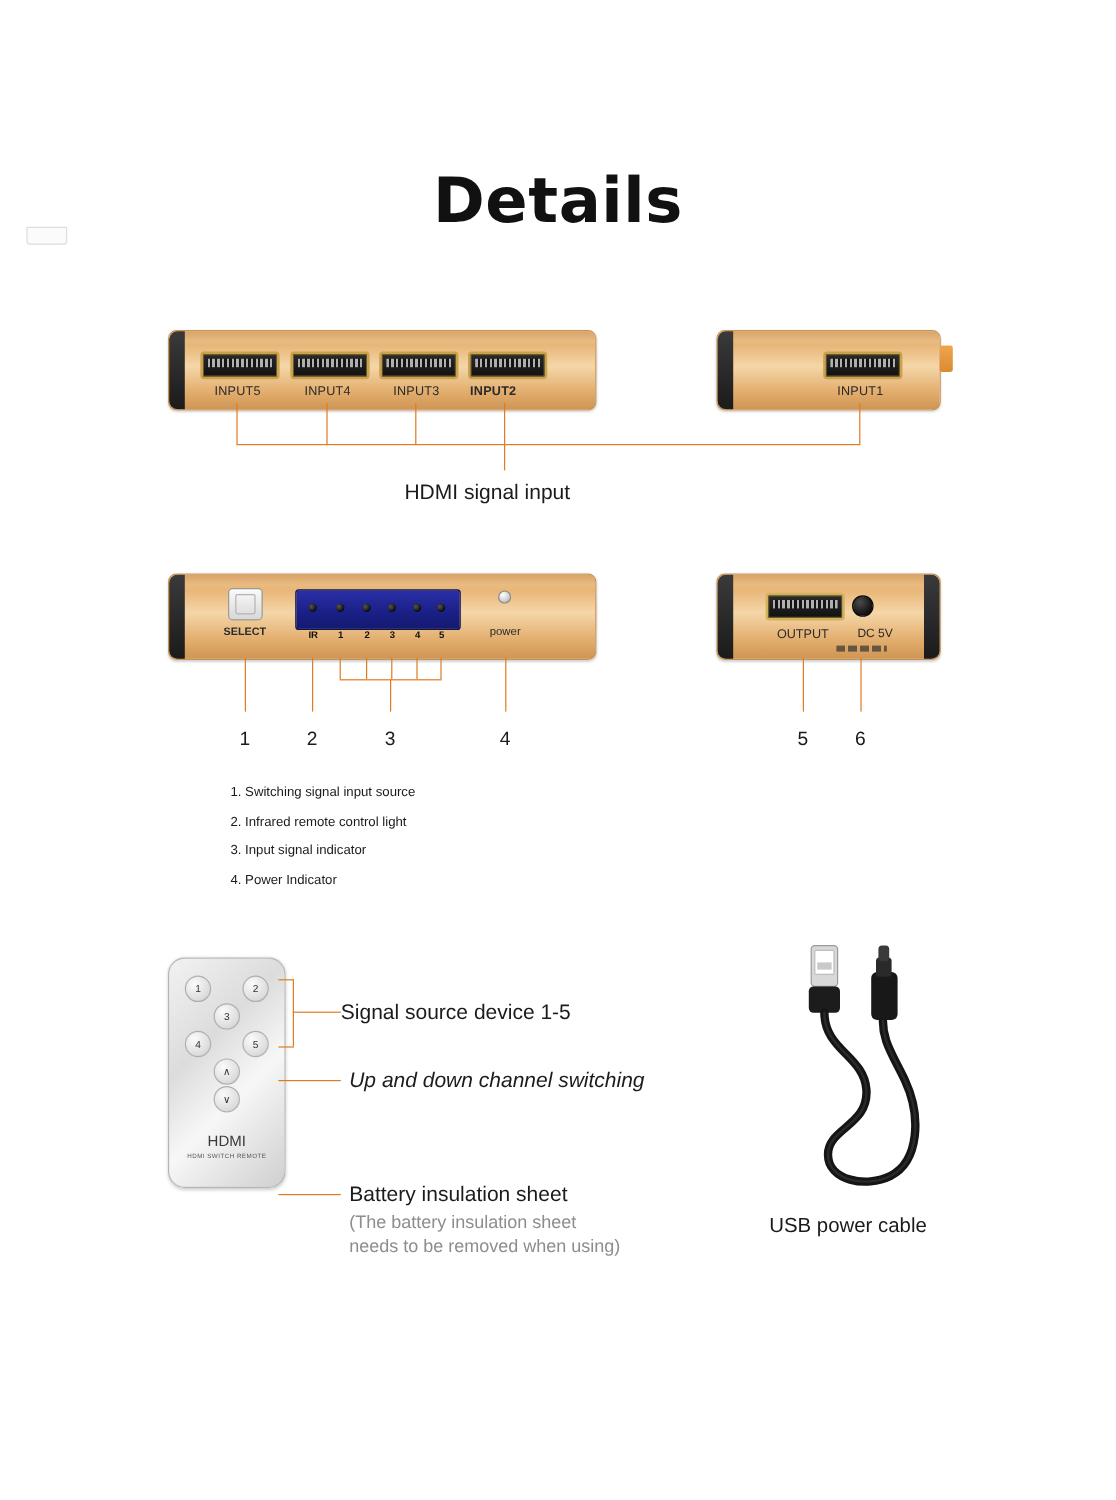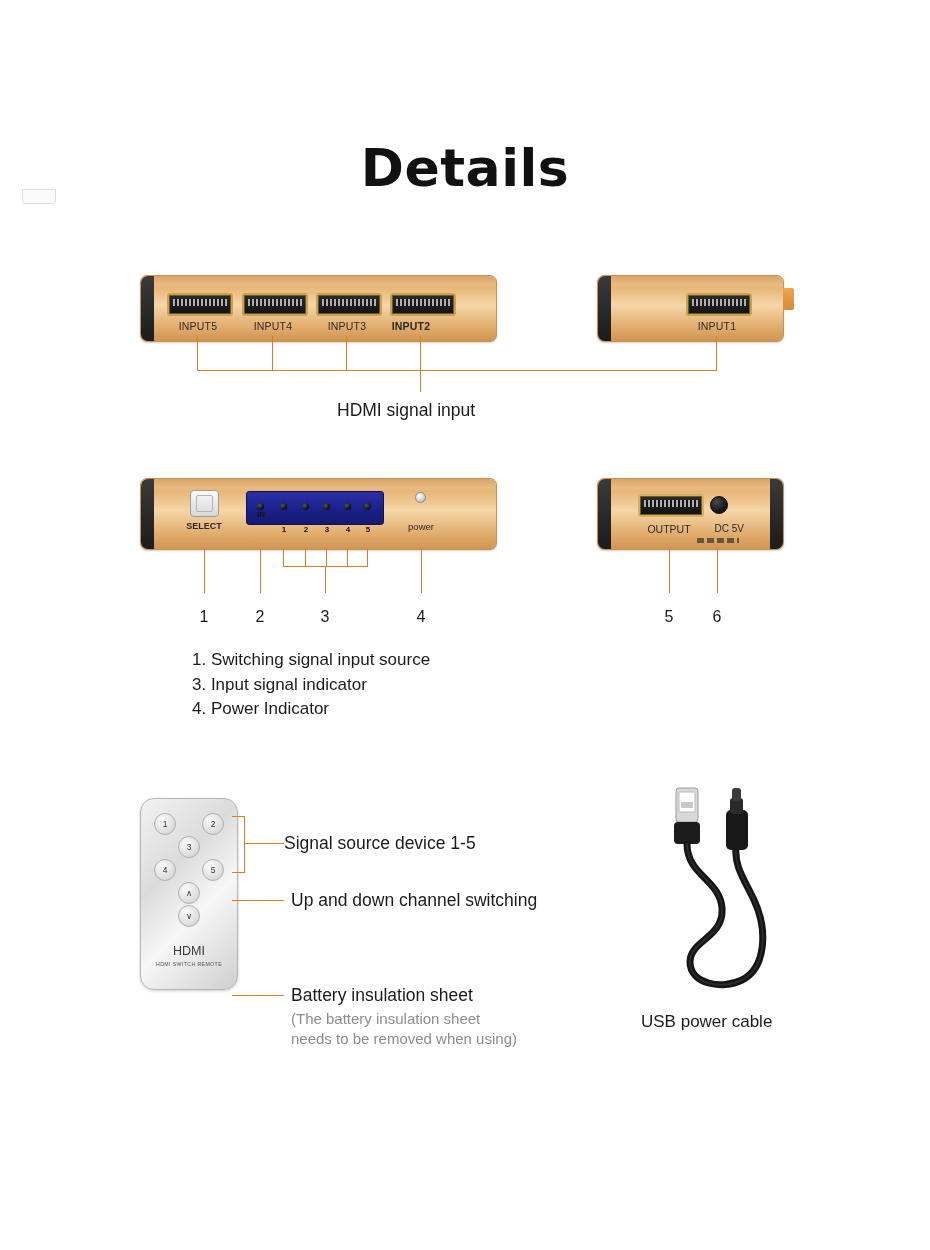--- a/index.html
+++ b/index.html
@@ -99,21 +99,21 @@
   .dcjack{
     position:absolute;width:16px;height:16px;border-radius:50%;
     background:radial-gradient(circle at 35% 30%,#4a4a4a,#111 70%);
     border:1px solid #0a0a0a;
   }
 
   
   .num{position:absolute;font-size:16px;color:#1b1b1b;text-align:center;width:20px;}
 
   
-  .legend{position:absolute;font-size:17px;line-height:24.5px;color:#1b1b1b;}
+  .legend{position:absolute;font-size:11px;line-height:24.5px;color:#1b1b1b;}
 
   
   .remote{
     position:absolute;left:140px;top:798px;width:96px;height:190px;
     border-radius:14px;
     background:linear-gradient(135deg,#f2f2f2 0%,#dcdcdc 35%,#f7f7f7 60%,#cfcfcf 100%);
     border:1px solid #b6b6b6;
     box-shadow:0 1px 3px rgba(0,0,0,.2);
   }
   .rbtn{
@@ -179,21 +179,21 @@
   <div class="selbtn" style="left:190px;top:490px;"></div>
   <div class="smalllabel" style="left:180px;top:521px;width:48px;text-align:center;font-weight:bold;font-size:9px;">SELECT</div>
 
   <div class="ledpanel" style="left:246px;top:491px;width:136px;height:32px;"></div>
   <div class="led" style="left:257px;top:503px;"></div>
   <div class="led" style="left:280px;top:503px;"></div>
   <div class="led" style="left:302px;top:503px;"></div>
   <div class="led" style="left:323px;top:503px;"></div>
   <div class="led" style="left:344px;top:503px;"></div>
   <div class="led" style="left:364px;top:503px;"></div>
-  <div class="ledlabel" style="left:253px;top:510px;width:16px;text-align:center;">IR</div>
+  <div class="ledlabel" style="left:253px;top:525px;width:16px;text-align:center;">IR</div>
   <div class="ledlabel" style="left:276px;top:525px;width:16px;text-align:center;">1</div>
   <div class="ledlabel" style="left:298px;top:525px;width:16px;text-align:center;">2</div>
   <div class="ledlabel" style="left:319px;top:525px;width:16px;text-align:center;">3</div>
   <div class="ledlabel" style="left:340px;top:525px;width:16px;text-align:center;">4</div>
   <div class="ledlabel" style="left:360px;top:525px;width:16px;text-align:center;">5</div>
 
   <div class="powerled" style="left:415px;top:492px;"></div>
   <div class="smalllabel" style="left:402px;top:521px;width:38px;text-align:center;">power</div>
 
   <div class="ln lnv" style="left:204px;top:548px;height:45px;"></div>
@@ -223,20 +223,21 @@
   <div class="smalllabel" style="left:692px;top:523px;width:52px;text-align:right;font-size:10px;">DC 5V</div>
   <div style="position:absolute;left:697px;top:538px;width:42px;height:5px;background:repeating-linear-gradient(90deg,#333 0 7px,transparent 7px 10px);opacity:.7;"></div>
 
   <div class="ln lnv" style="left:669px;top:548px;height:45px;"></div>
   <div class="ln lnv" style="left:717px;top:548px;height:45px;"></div>
   <div class="num" style="left:659px;top:608px;">5</div>
   <div class="num" style="left:707px;top:608px;">6</div>
 
   <div class="legend" style="left:192px;top:648px;">
     <div>1. Switching signal input source</div>
+    <div>2. Infrared remote control light</div>
     <div>3. Input signal indicator</div>
     <div>4. Power Indicator</div>
   </div>
 
   <div class="remote">
     <div class="rbtn" style="left:13px;top:14px;">1</div>
     <div class="rbtn" style="left:61px;top:14px;">2</div>
     <div class="rbtn" style="left:37px;top:37px;">3</div>
     <div class="rbtn" style="left:13px;top:60px;">4</div>
     <div class="rbtn" style="left:61px;top:60px;">5</div>
@@ -247,21 +248,21 @@
   </div>
   <div class="battery"></div>
 
   <div class="ln lnv" style="left:244px;top:816px;height:56px;"></div>
   <div class="ln lnh" style="left:232px;top:816px;width:13px;"></div>
   <div class="ln lnh" style="left:232px;top:872px;width:13px;"></div>
   <div class="ln lnh" style="left:244px;top:843px;width:40px;"></div>
   <div class="calloutText" style="left:284px;top:833px;">Signal source device 1-5</div>
 
   <div class="ln lnh" style="left:232px;top:900px;width:52px;"></div>
-  <div class="calloutText" style="left:291px;top:890px;">Up and down channel switching</div>
+  <div class="calloutText" style="left:291px;top:890px;font-style:italic;">Up and down channel switching</div>
 
   <div class="ln lnh" style="left:232px;top:995px;width:52px;"></div>
   <div class="calloutText" style="left:291px;top:985px;">Battery insulation sheet</div>
   <div class="note" style="left:291px;top:1009px;white-space:pre-line;">(The battery insulation sheet
 needs to be removed when using)</div>
 
   <div class="usbwrap">
     <svg width="190" height="230" viewBox="0 0 190 230">
 
       <rect x="26" y="8" width="22" height="34" rx="3" fill="#d8d8d8" stroke="#9a9a9a" stroke-width="1"></rect>

